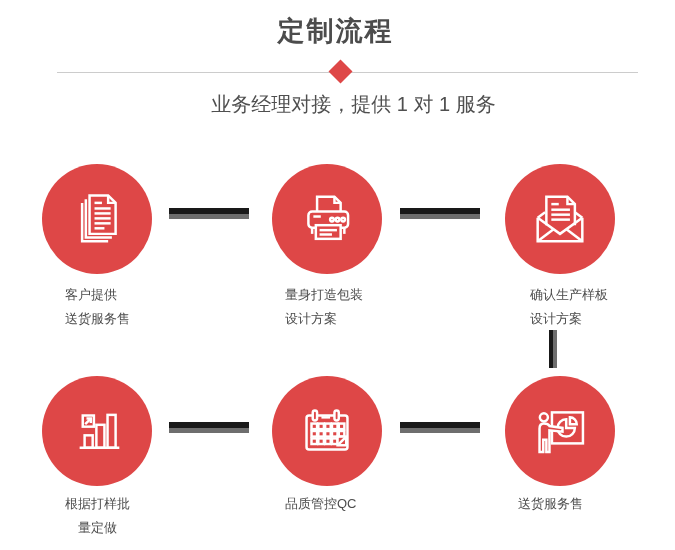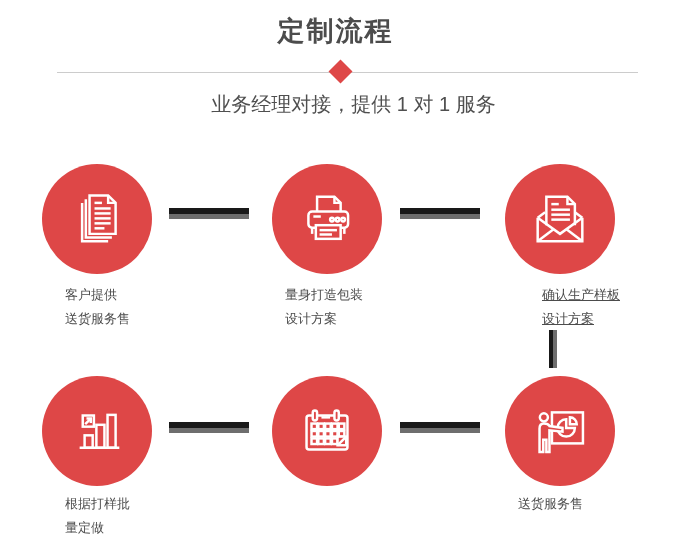--- a/index.html
+++ b/index.html
@@ -42,22 +42,22 @@
   .conn-v {
     position:absolute; width:8px; height:38px;
     background:linear-gradient(to right,#191919 0,#191919 50%,#6e6e6e 50%,#6e6e6e 100%);
   }
   .v36 { left:549px; top:330px; }
   .label {
     position:absolute; font-size:13px; line-height:24px; color:#4c4c4c; white-space:nowrap;
   }
   .l1 { left:65px;  top:283px; }
   .l2 { left:285px; top:283px; }
-  .l3 { left:542px; top:283px;text-decoration:underline; }
-  .l4 { left:65px;  top:492px; }
+  .l3 { left:530px; top:283px; }
+  .l4 { left:65px;  top:492px;text-align:center; }
   .l5 { left:285px; top:492px; }
   .l6 { left:518px; top:492px;text-align:center; }
 </style>
 </head>
 <body>
 
 <div class="stage">
 
   <div class="title">定制流程</div>
   <div class="divider"></div>
@@ -176,18 +176,19 @@
   </div>
   <div class="label l3">
     <div>确认生产样板</div>
     <div>设计方案</div>
   </div>
   <div class="label l4">
     <div>根据打样批</div>
     <div>量定做</div>
   </div>
   <div class="label l5">
+    <div>品质管控QC</div>
   </div>
   <div class="label l6">
     <div>送货服务售</div>
   </div>
 
 </div>
 
 </body></html>

